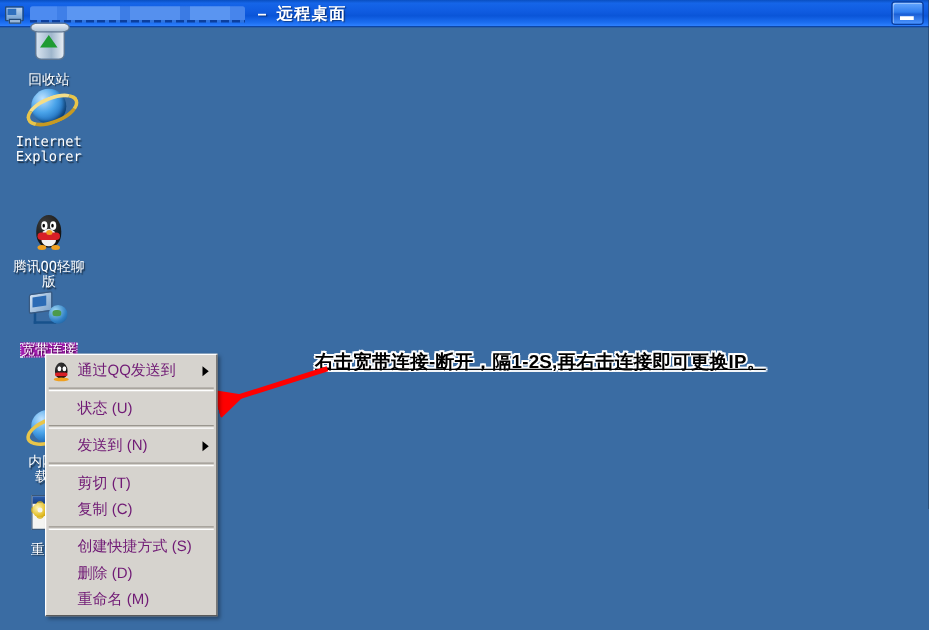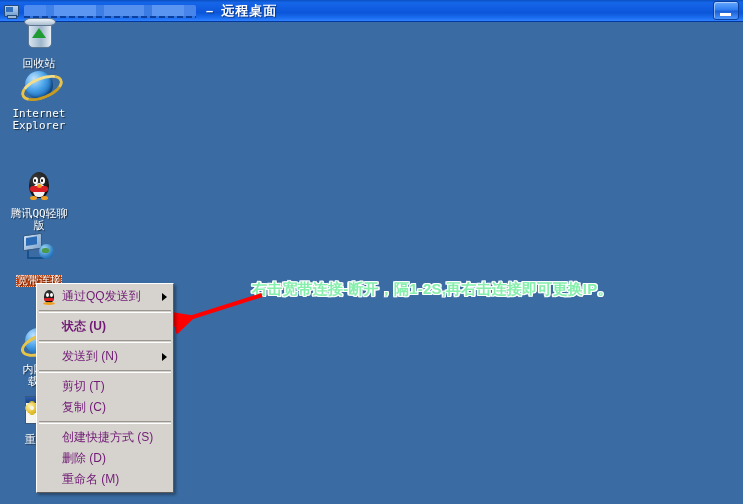--- a/index.html
+++ b/index.html
@@ -138,21 +138,21 @@
   .dicon .lbl {
     margin-top: 2px;
     color: #ffffff;
     font-size: 11px;
     line-height: 12px;
     font-family: "DejaVu Sans Mono", monospace;
     text-shadow: 1px 1px 1px rgba(0,0,0,.6);
     word-break: break-all;
   }
   .dicon .lbl.sel {
-    background: #c2410c;
+    background: #a21caf;
     display: inline-block;
     padding: 0 1px;
     outline: 1px dotted #c8d4e8;
     outline-offset: -1px;
   }
 
   
   .ic-recycle .can {
     position: absolute; left: 9px; top: 6px;
     width: 22px; height: 24px;
@@ -335,21 +335,21 @@
     line-height: 21px;
     padding-left: 25px;
     padding-right: 16px;
     white-space: nowrap;
     color: #701a75;
   }
   #ctxmenu .mi.hl {
     background: #0a246a;
     color: #ffffff;
   }
-  #ctxmenu .mi.bold { font-weight: bold; }
+  #ctxmenu .mi.bold { font-weight: normal; }
   #ctxmenu .sep {
     height: 1px;
     margin: 3px 2px 3px 2px;
     border-top: 1px solid #9a968f;
     border-bottom: 1px solid #ffffff;
   }
   #ctxmenu .arrow {
     position: absolute;
     right: 6px; top: 7px;
     width: 0; height: 0;
@@ -383,28 +383,29 @@
     width: 12px; height: 3px;
     background: #f0a020; border-radius: 50%;
   }
 
   
   #annotation {
     position: absolute;
     left: 252px; top: 258px;
     font-size: 15px;
     font-weight: bold;
-    color: #86efac;
+    color: #000000;
     white-space: nowrap;
     letter-spacing: .2px;
     text-shadow:
       -1.2px -1.2px 0 #fff,  1.2px -1.2px 0 #fff,
       -1.2px  1.2px 0 #fff,  1.2px  1.2px 0 #fff,
        0 -1.4px 0 #fff, 0 1.4px 0 #fff,
       -1.4px 0 0 #fff, 1.4px 0 0 #fff;
+    text-decoration: underline;
   }
   #arrow-svg {
     position: absolute;
     left: 165px; top: 262px;
     width: 110px; height: 50px;
     pointer-events: none;
   }
 </style>
 </head>
 <body>

